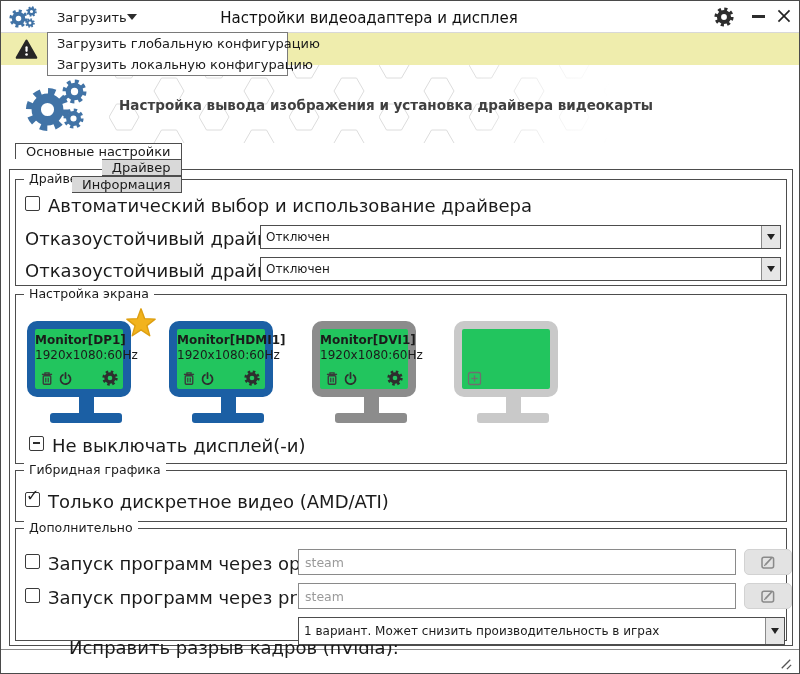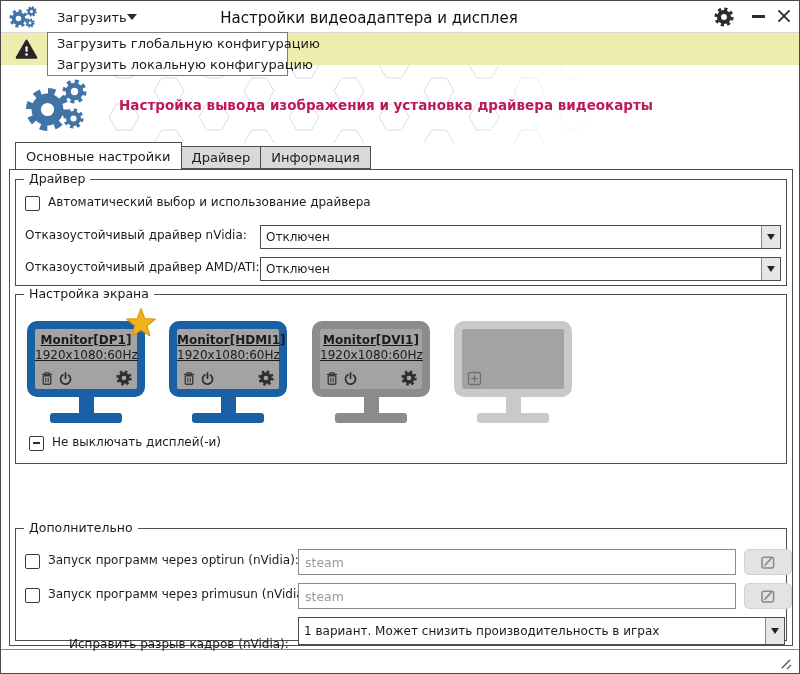--- a/index.html
+++ b/index.html
@@ -20,52 +20,52 @@
 
   
   .warnbar { left:0; top:32px; width:800px; height:32px; background:#efedad; display:flex; align-items:center; padding-left:14px; gap:8px; }
 
   
   .dropmenu { left:46px; top:31px; width:241px; background:#fff; border:1px solid #7a7a7a; z-index:30; }
   .dropmenu .item { padding:3px 9px; font-size:13px; white-space:nowrap; }
 
   
   .header { left:0; top:64px; width:800px; height:78px; background:#fff; overflow:hidden; }
-  .header-title { left:118px; top:32px; font-weight:bold; font-size:13.5px; color:#be185d; z-index:2; }
+  .header-title { left:118px; top:32px; font-weight:bold; font-size:13.5px; color:#404040; z-index:2; }
   .gear { color:#4173a6; }
 
   
-  .tabs { left:14px; top:142px; height:26px; display:flex; align-items:flex-end; z-index:5; }
+  .tabs { left:14px; top:142px; height:26px; display:flex; align-items:flex-end; z-index:5;flex-direction:column; }
   .tab { border:1px solid #4d4d4d; padding:0 10px; display:flex; align-items:center; font-size:13px; }
   .tab.active { background:#fff; height:27px; border-bottom:none; position:relative; z-index:6; }
   .tab.inactive { background:#d9d9d9; height:23px; border-left:none; }
 
   
   .panel { left:8px; top:168px; width:784px; height:477px; border:1px solid #4d4d4d; background:#fff; z-index:4; }
   .group { position:absolute; border:1px solid #4d4d4d; background:#fff; }
   .legend { position:absolute; top:-9px; left:8px; background:#fff; padding:0 5px; font-size:12.5px; }
 
   
   .checkbox { width:15px; height:15px; border:1.5px solid #3a3a3a; border-radius:2px; background:#fff; position:absolute; }
   .checkbox .dash { position:absolute; left:2px; top:5px; width:7px; height:2px; background:#2d2d2d; }
   .checkbox .check { position:absolute; left:0px; top:-7px; font-size:16px; font-weight:bold; color:#1d1d1d; }
-  .cblabel { position:absolute; font-size:12px; white-space:nowrap; }
+  .cblabel { position:absolute; font-size:18px; white-space:nowrap; }
 
   .combo { position:absolute; height:24px; border:1px solid #4d4d4d; background:#fff; display:flex; align-items:center; }
   .combo .val { flex:1; padding:0 5px; font-size:12px; white-space:nowrap; overflow:hidden; }
   .combo .btn { width:19px; align-self:stretch; background:#e6e6e6; border-left:1px solid #8a8a8a; display:flex; align-items:center; justify-content:center; }
   .combo .btn .arr { width:0; height:0; border-left:4.5px solid transparent; border-right:4.5px solid transparent; border-top:6px solid #222; }
 
   .textinput { position:absolute; height:26px; border:1px solid #8a8a8a; background:#fff; font-family:"DejaVu Sans", sans-serif; font-size:12.5px; padding:0 6px; color:#1b1b1b; }
   .textinput::placeholder { color:#9a9a9a; opacity:1; }
   .editbtn { position:absolute; width:48px; height:26px; background:#e3e3e3; border:1px solid #d2d2d2; border-radius:5px; display:flex; align-items:center; justify-content:center; }
 
   
   .monitor { position:absolute; width:118px; }
-  .mscreen { width:118px; height:76px; border-radius:10px; background:#a3a3a3; position:relative;text-decoration:underline; }
+  .mscreen { width:104px; height:76px; border-radius:10px; background:#22c55e; position:relative; }
   .mname { text-align:center; font-weight:bold; font-size:12px; margin-top:4px; white-space:nowrap; }
   .mres { text-align:center; font-size:12px; margin-top:1px; white-space:nowrap; }
   .micons { position:absolute; left:5px; right:5px; bottom:3px; display:flex; align-items:center; gap:4px; }
   .micons .spacer { flex:1; }
   .neck { width:15px; height:16px; margin:0 auto; }
   .mbase { width:72px; height:10px; border-radius:3px; margin:0 auto; }
 
   .statusbar { left:0; top:648px; width:800px; height:25px; border-top:1px solid #8a8a8a; background:#fff; }
   svg { display:block; }
 </style>
@@ -310,20 +310,27 @@
         <div class="neck" style="background:#c9c9c9;"></div>
         <div class="mbase" style="background:#c9c9c9;"></div>
       </div>
 
       <div class="checkbox" style="left:13px; top:141px;">
         <div class="dash" style="left:2.5px; width:7px;"></div>
       </div>
       <span class="cblabel" style="left:36px; top:140px;">Не выключать дисплей(-и)</span>
     </div>
 
+    <div class="group" style="left:5px; top:300px; width:772px; height:52px;">
+      <span class="legend">Гибридная графика</span>
+      <div class="checkbox" style="left:9px; top:21px;">
+        <span class="check">✓</span>
+      </div>
+      <span class="cblabel" style="left:32px; top:20px;">Только дискретное видео (AMD/ATI)</span>
+    </div>
 
     <div class="group" style="left:5px; top:358px; width:772px; height:113px;">
       <span class="legend">Дополнительно</span>
 
       <div class="checkbox" style="left:9px; top:25px;"></div>
       <span class="cblabel" style="left:32px; top:24px;">Запуск программ через optirun (nVidia):</span>
       <input class="textinput" style="left: 282px; top: 20px; width: 438px;" placeholder="steam">
       <div class="editbtn" style="left:728px; top:20px;">
         <svg width="16" height="16" style="color:#8a8a8a;">
             <use href="#sym-pencil"></use>

